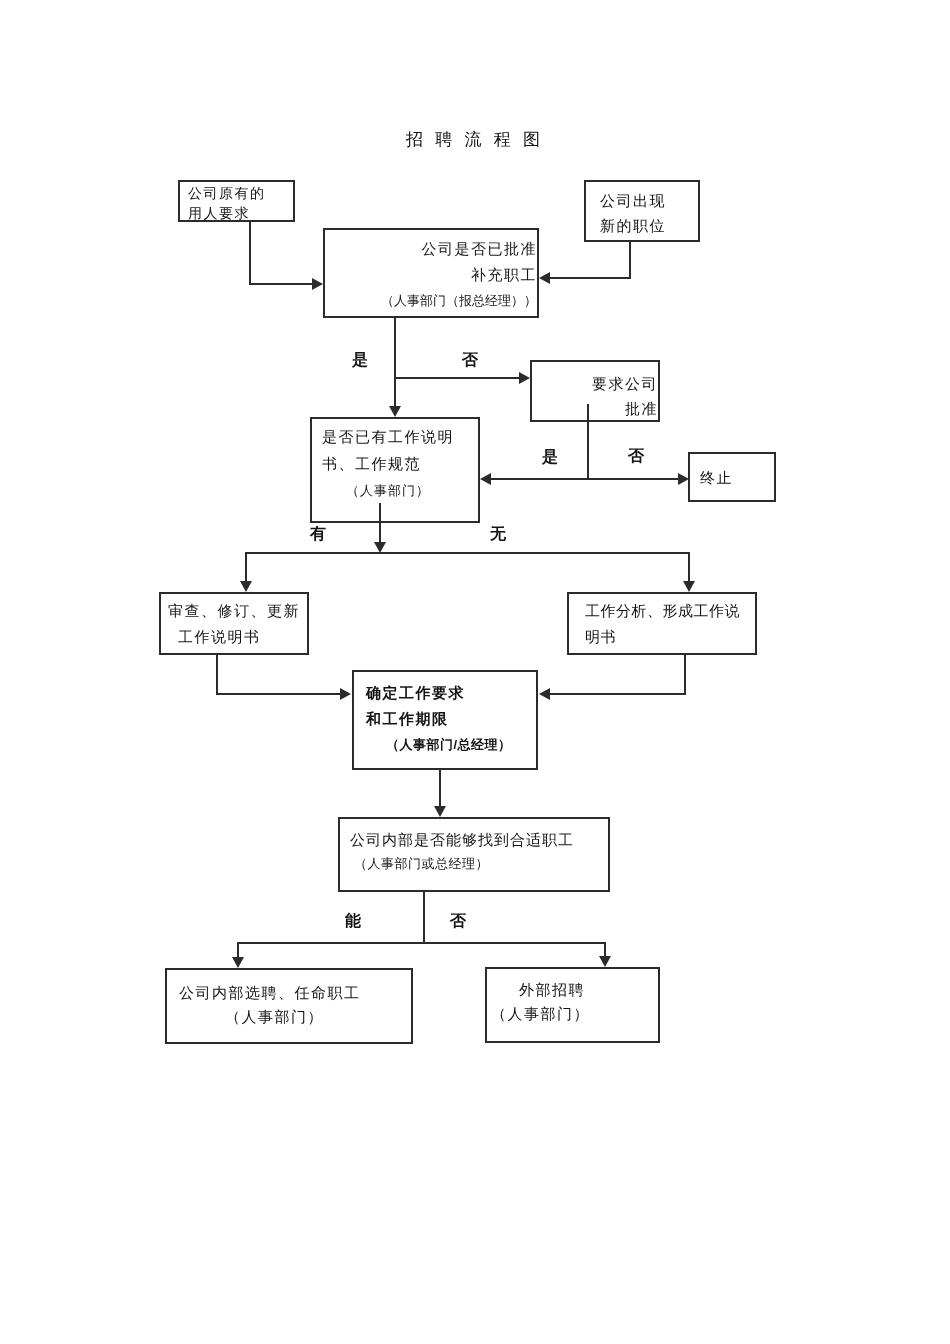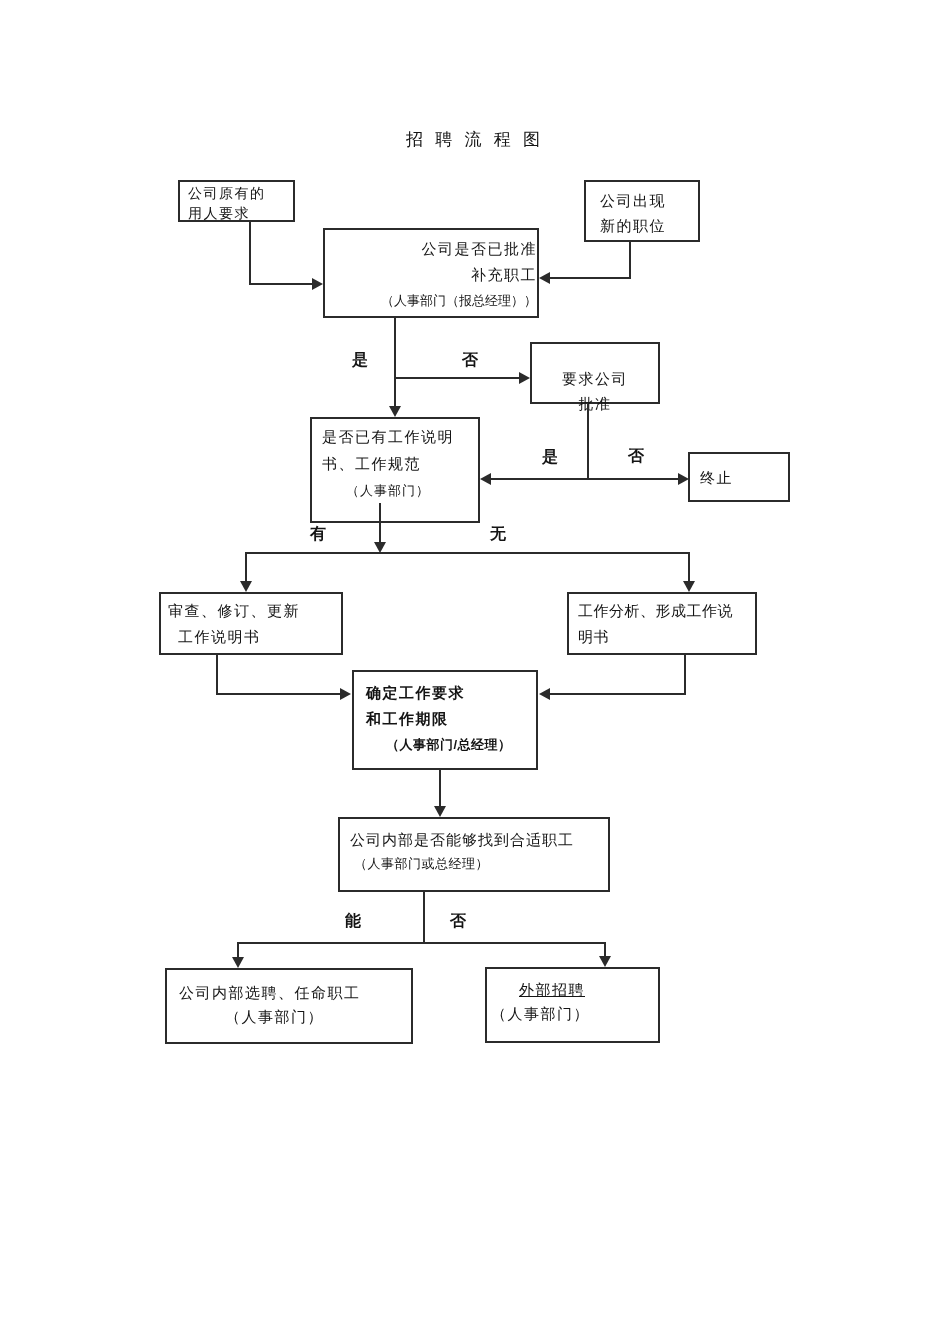--- a/index.html
+++ b/index.html
@@ -37,41 +37,41 @@
     <div class="ln">公司出现</div>
     <div class="ln">新的职位</div>
   </div>
 
   <div class="node" style="left:323px; top:228px; width:216px; height:90px; padding:6px 0 0 12px;text-align:right;">
     <div class="ln">公司是否已批准</div>
     <div class="ln">补充职工</div>
     <div class="ln sm" style="margin-left:32px; letter-spacing:0;">（人事部门（报总经理））</div>
   </div>
 
-  <div class="node" style="left:530px; top:342px; width:130px; height:62px; padding-top:22px; text-align:center; line-height:25px;">
+  <div class="node" style="left:530px; top:360px; width:130px; height:62px; padding-top:9px; text-align:right; line-height:25px;">
     <div class="ln">要求公司</div>
     <div class="ln">批准</div>
   </div>
 
   <div class="node" style="left:310px; top:417px; width:170px; height:106px; padding:4px 0 0 10px; line-height:27px;">
     <div class="ln">是否已有工作说明</div>
     <div class="ln">书、工作规范</div>
     <div class="ln sm" style="margin-left:24px; letter-spacing:1px;">（人事部门）</div>
   </div>
 
-  <div class="node" style="left:688px; top:452px; width:102px; height:50px; padding:11px 0 0 10px;">
+  <div class="node" style="left:688px; top:452px; width:88px; height:50px; padding:11px 0 0 10px;">
     <div class="ln">终止</div>
   </div>
 
-  <div class="node" style="left:159px; top:592px; width:184px; height:63px; padding:4px 0 0 7px;">
+  <div class="node" style="left:159px; top:592px; width:150px; height:63px; padding:4px 0 0 7px;">
     <div class="ln">审查、修订、更新</div>
     <div class="ln" style="margin-left:10px;">工作说明书</div>
   </div>
 
-  <div class="node" style="left:567px; top:592px; width:190px; height:63px; padding:4px 0 0 9px; letter-spacing:0.5px;">
+  <div class="node" style="left:567px; top:592px; width:190px; height:63px; padding:4px 0 0 16px; letter-spacing:0.5px;">
     <div class="ln">工作分析、形成工作说</div>
     <div class="ln">明书</div>
   </div>
 
   <div class="node" style="left:352px; top:670px; width:186px; height:100px; padding:8px 0 0 12px;font-weight:bold;">
     <div class="ln">确定工作要求</div>
     <div class="ln">和工作期限</div>
     <div class="ln sm" style="margin-left:20px; letter-spacing:0.5px;">（人事部门/总经理）</div>
   </div>
 
@@ -79,21 +79,21 @@
     <div class="ln">公司内部是否能够找到合适职工</div>
     <div class="ln sm" style="margin-left:4px; letter-spacing:0.5px;">（人事部门或总经理）</div>
   </div>
 
   <div class="node" style="left:165px; top:968px; width:248px; height:76px; padding:11px 0 0 12px; line-height:24px;">
     <div class="ln">公司内部选聘、任命职工</div>
     <div class="ln" style="margin-left:46px;">（人事部门）</div>
   </div>
 
   <div class="node" style="left:485px; top:967px; width:175px; height:76px; padding:9px 0 0 4px; line-height:24px;">
-    <div class="ln" style="margin-left:28px;text-decoration:underline;">外部招聘</div>
+    <div class="ln" style="margin-left:28px;">外部招聘</div>
     <div class="ln">（人事部门）</div>
   </div>
 
   <div class="elabel" style="left:352px; top:350px;">是</div>
   <div class="elabel" style="left:462px; top:350px;">否</div>
   <div class="elabel" style="left:542px; top:447px;">是</div>
   <div class="elabel" style="left:628px; top:446px;">否</div>
   <div class="elabel" style="left:310px; top:524px;">有</div>
   <div class="elabel" style="left:490px; top:524px;">无</div>
   <div class="elabel" style="left:345px; top:911px;">能</div>

